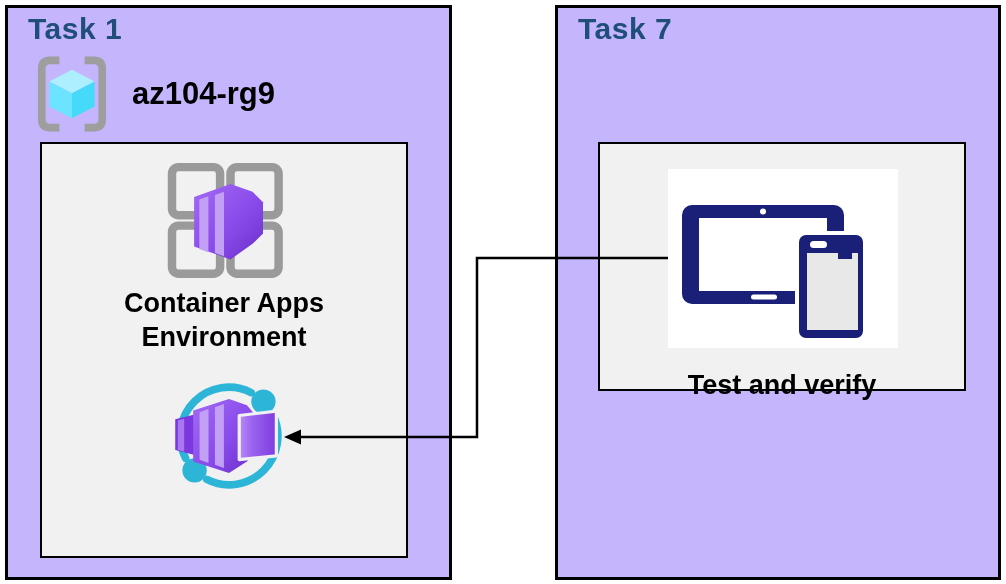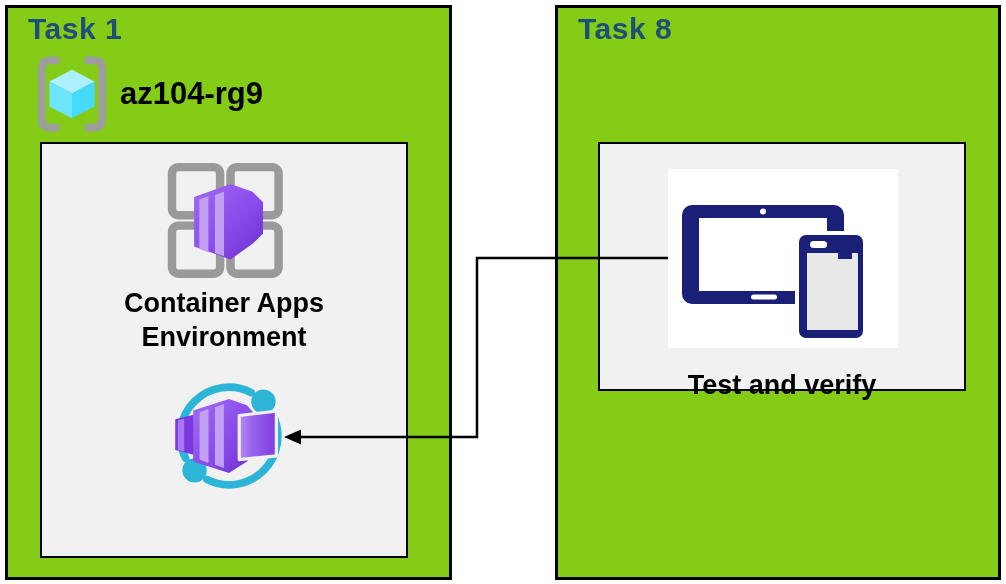--- a/index.html
+++ b/index.html
@@ -2,31 +2,31 @@
 <html><head>
 <meta charset="utf-8">
 <style>
   * { margin:0; padding:0; box-sizing:border-box; }
   body { background:#fff; font-family:"Liberation Sans", sans-serif; }
   #canvas {
     position:relative; width:1006px; height:584px; background:#FFFFFF;
     overflow:hidden;
   }
   .task-box {
-    position:absolute; background:#84cc16; border:3px solid #000000;
+    position:absolute; background:#c4b5fd; border:3px solid #000000;
   }
   #task1-box { left:5px; top:5px; width:447px; height:575px; }
   #task2-box { left:555px; top:5px; width:446px; height:575px; }
   .task-title {
     position:absolute; left:20px; top:4px;
     font-size:30px; font-weight:700; color:#1F4E79; letter-spacing:0.5px;
   }
   .rg-row {
     position:absolute; left:22px; top:46px;
-    display:flex; align-items:center; gap:6px;
+    display:flex; align-items:center; gap:18px;
   }
   .rg-icon { width:84px; height:80px; }
   .rg-label { font-size:31px; font-weight:700; color:#000000; }
   .inner-box {
     position:absolute; background:#F1F1F1; border:2px solid #000000;
   }
   #task1-inner { left:32px; top:134px; width:368px; height:416px; }
   #task2-inner { left:40px; top:134px; width:368px; height:249px; }
   .node-icon { position:absolute; }
   #env-icon  { left:116px; top:14px;  width:132px; height:130px; }
@@ -115,21 +115,21 @@
         <polygon points="22,30 50,21 64,26 70,33 70,63 64,70 50,79 22,70" fill="url(#pgApp)"></polygon>
         <polygon points="27,31.5 34,29 34,71 27,68.5" fill="#C2A0F5"></polygon>
         <polygon points="39,27.5 46,25 46,75 39,72.5" fill="#C2A0F5"></polygon>
         <polygon points="58,34 87,30.5 87,65.5 58,68.5" fill="url(#pgAppR)" stroke="#F1F1F1" stroke-width="2.5" stroke-linejoin="round"></polygon>
       </svg>
 
     </div>
   </div>
 
   <div class="task-box" id="task2-box">
-    <div class="task-title">Task 8</div>
+    <div class="task-title">Task 7</div>
 
     <div class="inner-box" id="task2-inner">
 
       <div id="device-card">
         <svg viewBox="0 0 230 179">
 
           <rect x="14" y="36" width="162" height="99" rx="10" fill="#1A1F78"></rect>
           <rect x="31" y="49" width="128" height="73" fill="#FFFFFF"></rect>
           <circle cx="95" cy="42.5" r="3" fill="#FFFFFF"></circle>
           <rect x="83" y="125.5" width="26" height="5" rx="2.5" fill="#FFFFFF"></rect>

